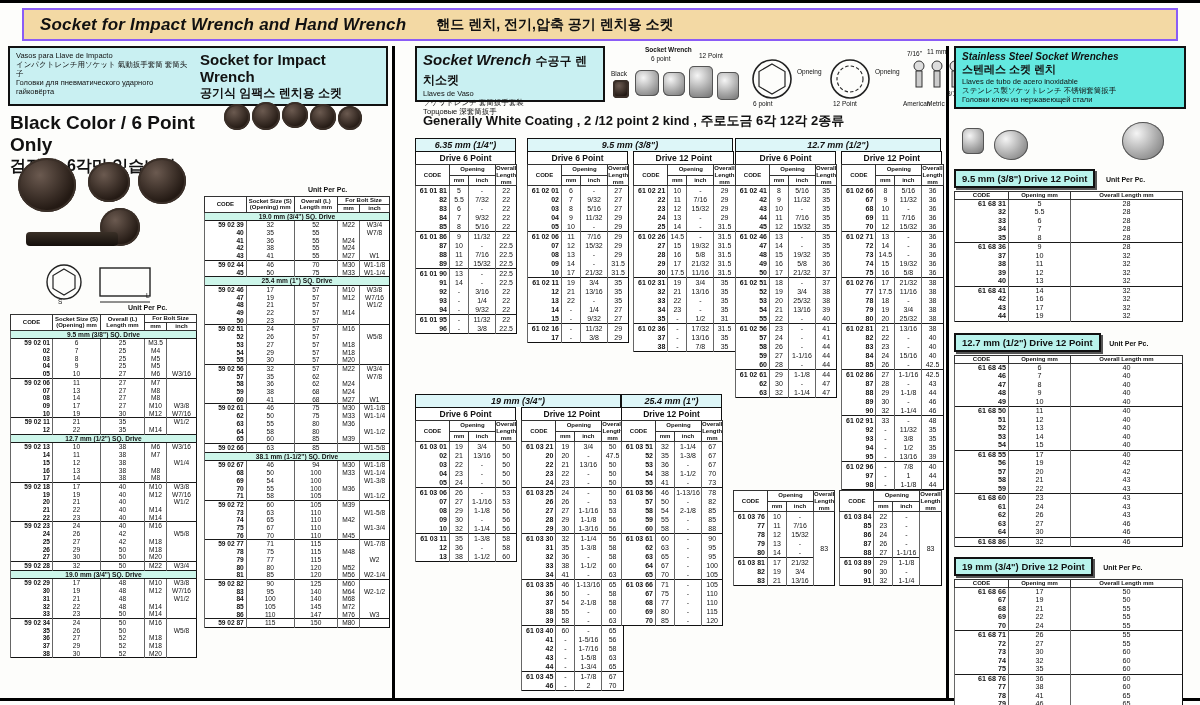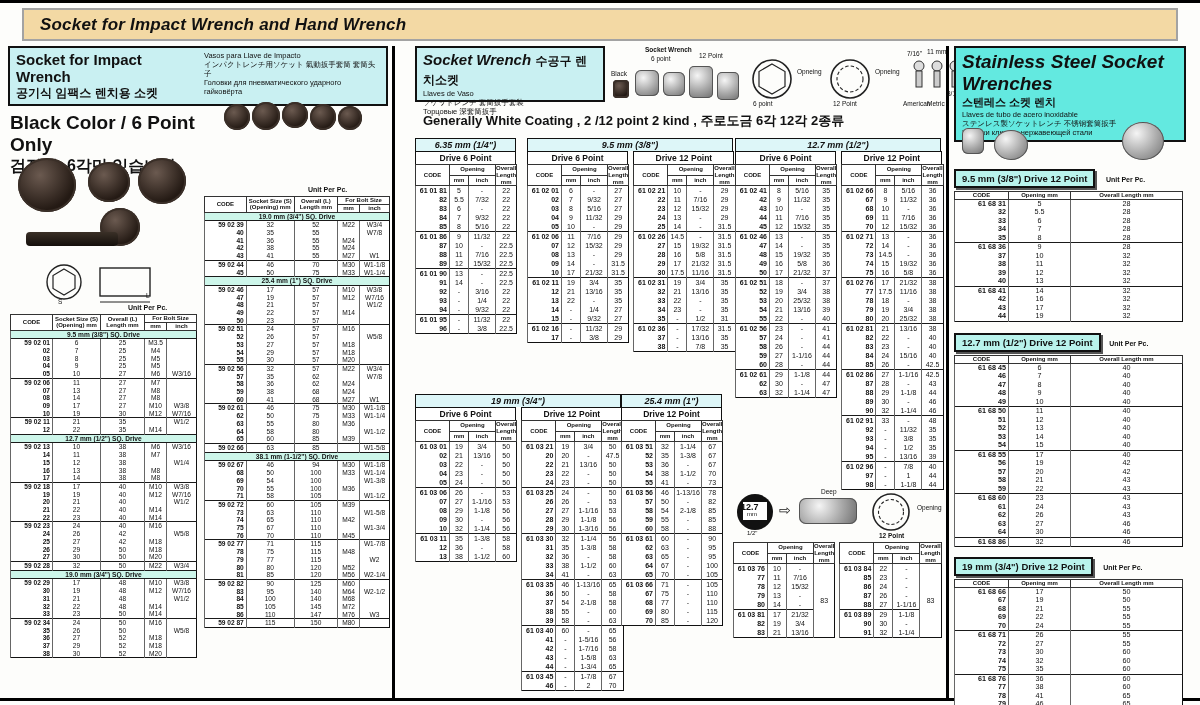--- a/index.html
+++ b/index.html
@@ -1,19 +1,19 @@
 <!DOCTYPE html>
 <html><head>
 <meta charset="utf-8">
 <style>
   html,body{margin:0;padding:0}
   body{width:1200px;height:705px;background:#fdfdfb;font-family:"Liberation Sans",sans-serif;position:relative;overflow:hidden;color:#111}
   .abs{position:absolute}
   .topline{left:0;top:0;width:1200px;height:3px;background:#000}
-  #banner{left:22px;top:8px;width:1156px;height:33px;background:#f3d9a4;border:2px solid #a3a3a3;box-sizing:border-box;display:flex;align-items:center;gap:30px;padding-left:16px}
+  #banner{left:22px;top:8px;width:1156px;height:33px;background:#f3d9a4;border:2px solid #8b5cf6;box-sizing:border-box;display:flex;align-items:center;gap:30px;padding-left:16px}
   #banner .en{font-style:italic;font-weight:bold;font-size:17px;letter-spacing:.2px}
   #banner .ko{font-weight:bold;font-size:14px}
   .vline{width:3px;background:#000}
   .botline{left:0;top:698px;width:1200px;height:3px;background:#000}
   .hdrbox{background:#c9f0f2;border:2px solid #111;box-sizing:border-box;padding:3px 6px}
   .hdrbox .t-en{font-weight:bold;font-size:15px}
   .hdrbox .t-en.it{font-style:italic}
   .hdrbox .t-ko{font-weight:bold;font-size:12px}
   .hdrbox .sm{font-size:7.5px;line-height:9px}
   
@@ -42,35 +42,36 @@
   .diaglabel.b{font-weight:bold}
   svg{display:block}
 </style>
 </head>
 <body>
 
 <div class="abs topline"></div>
 <div class="abs botline"></div>
 <div class="abs" id="banner">
   <span class="en">Socket for Impact Wrench and Hand Wrench</span>
+  <span class="ko">핸드 렌치, 전기,압축 공기 렌치용 소켓</span>
 </div>
 
 <div class="abs vline" style="left:392px;top:46px;height:652px"></div>
 <div class="abs vline" style="left:946px;top:46px;height:652px"></div>
 
 <div class="abs" style="left:8px;top:46px;width:382px;height:652px">
   <div class="hdrbox abs" style="left:0;top:0;width:380px;height:60px;display:flex;gap:8px">
-    <div style="width:180px">
-      <div class="t-en">Socket for Impact Wrench</div>
-      <div class="t-ko">공기식 임팩스 렌치용 소켓</div>
-    </div>
     <div style="flex:1">
       <div class="sm">Vasos para Llave de Impacto</div>
       <div class="sm">インパクトレンチ用ソケット  氣動扳手套筒  套筒头子</div>
       <div class="sm">Головки для пневматического ударного гайковёрта</div>
+    </div>
+    <div style="width:180px">
+      <div class="t-en">Socket for Impact Wrench</div>
+      <div class="t-ko">공기식 임팩스 렌치용 소켓</div>
     </div>
   </div>
 
   <div class="abs blackhead" style="left:2px;top:66px;width:230px">
     <div class="l1">Black Color / 6 Point Only</div>
     <div class="l2">검정색, 6각만 있습니다.</div>
   </div>
 
   <div>
     <div class="ph" style="left:216px;top:58px;width:26px;height:26px"></div>
@@ -2057,38 +2058,20 @@
                 <td>-</td>
                 <td>120</td>
               </tr>
             </tbody>
           </table>
         </div>
       </div>
     </div>
 
   <div class="abs" style="left:318px;top:442px;width:226px">
-    <div style="position:relative;height:52px">
-      <svg style="position:absolute;left:2px;top:4px" width="40" height="40" viewBox="0 0 40 40">
-        <circle cx="20" cy="20" r="18" fill="#111"></circle>
-          <rect x="8" y="10" width="24" height="18" fill="#fff"></rect>
-      </svg>
-      <div style="position:absolute;left:8px;top:14px;font-weight:bold;font-size:9px">12.7</div>
-      <div style="position:absolute;left:14px;top:23px;font-size:6px">mm</div>
-      <div style="position:absolute;left:14px;top:42px;font-size:6px">1/2"</div>
-      <div style="position:absolute;left:46px;top:14px;font-size:14px">⇨</div>
-      <div class="chrome" style="left:66px;top:10px;width:58px;height:26px;border-radius:7px"></div>
-      <div class="diaglabel" style="position:absolute;left:88px;top:0">Deep</div>
-      <svg style="position:absolute;left:138px;top:4px" width="42" height="40" viewBox="0 0 42 40">
-        <circle cx="20" cy="20" r="18" fill="none" stroke="#222" stroke-width="1.6"></circle>
-        <circle cx="20" cy="20" r="12.5" fill="none" stroke="#222" stroke-width="1.1" stroke-dasharray="3.2 2.1"></circle>
-      </svg>
-      <div class="diaglabel" style="position:absolute;left:184px;top:16px">Opening</div>
-      <div class="diaglabel b" style="position:absolute;left:146px;top:44px">12 Point</div>
-    </div>
     <div class="tblwrap mid" style="position:relative;left:0;top:2px">
         <div class="subrow">
           <div class="sub">
             <table class="mid">
               <colgroup>
                 <col style="width: 34px;">
                 <col style="width: 19px;">
                 <col style="width: 27px;">
                 <col style="width: 21px;">
               </colgroup>
@@ -2212,21 +2195,21 @@
               </tbody>
             </table>
           </div>
         </div>
       </div>
   </div>
 </div>
 
 <div class="abs" style="left:954px;top:46px;width:240px;height:652px">
   <div class="hdrbox" style="width:232px;background:#63e9e0;padding:3px 6px">
-    <div class="t-en it" style="font-size:19px">Stainless Steel Socket Wrenches</div>
+    <div class="t-en it" style="font-size:10px">Stainless Steel Socket Wrenches</div>
     <div class="t-ko" style="font-size:11px">스텐레스 소켓 렌치</div>
     <div class="sm">Llaves de tubo de acero inoxidable</div>
     <div class="sm">ステンレス製ソケットレンチ  不锈钢套筒扳手</div>
     <div class="sm">Головки ключ из нержавеющей стали</div>
   </div>
   <div class="chrome" style="left:168px;top:76px;width:42px;height:38px"></div>
   <div class="chrome" style="left:8px;top:82px;width:22px;height:26px;border-radius:6px"></div>
   <div class="chrome" style="left:40px;top:84px;width:34px;height:30px"></div>
 
   <div class="abs" style="left:0;top:122px">

